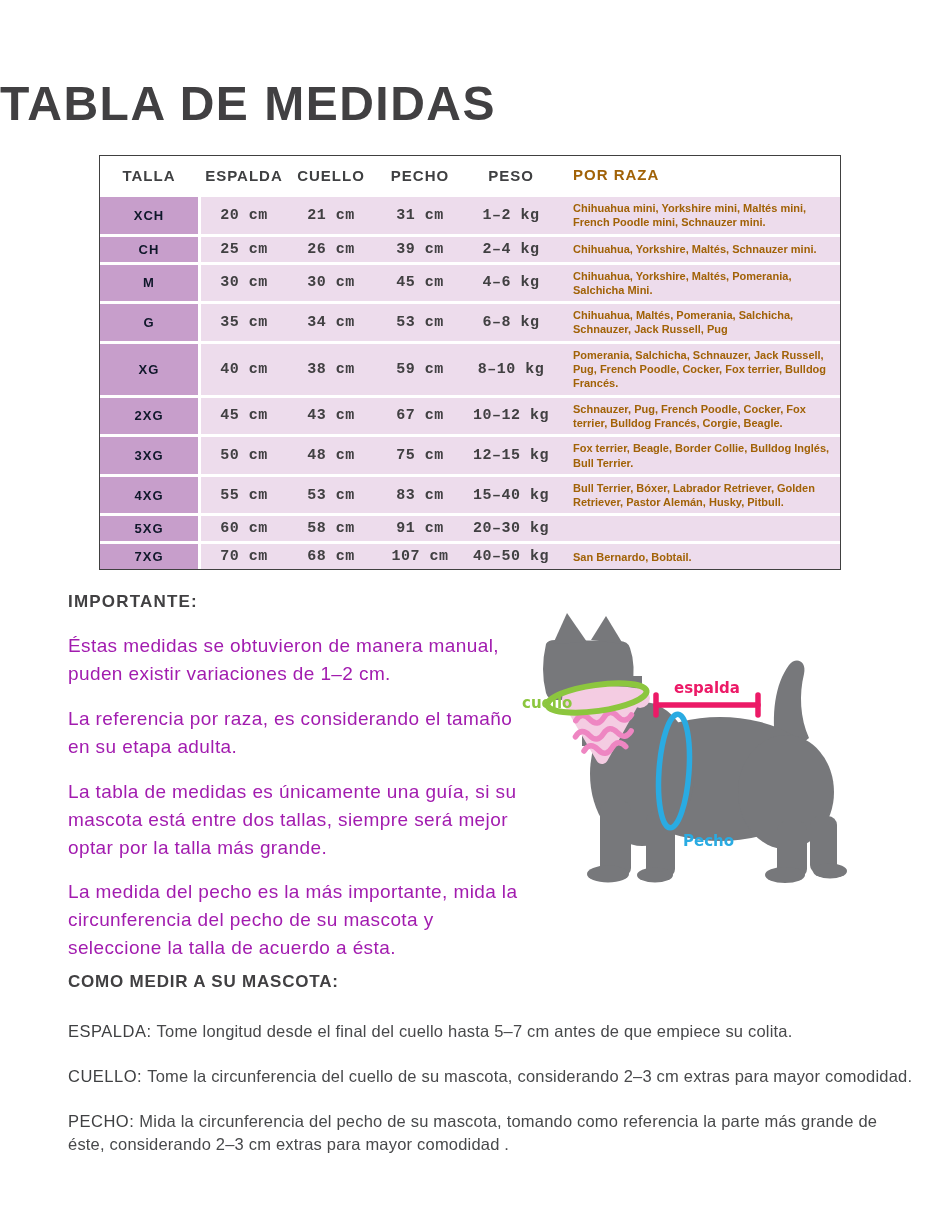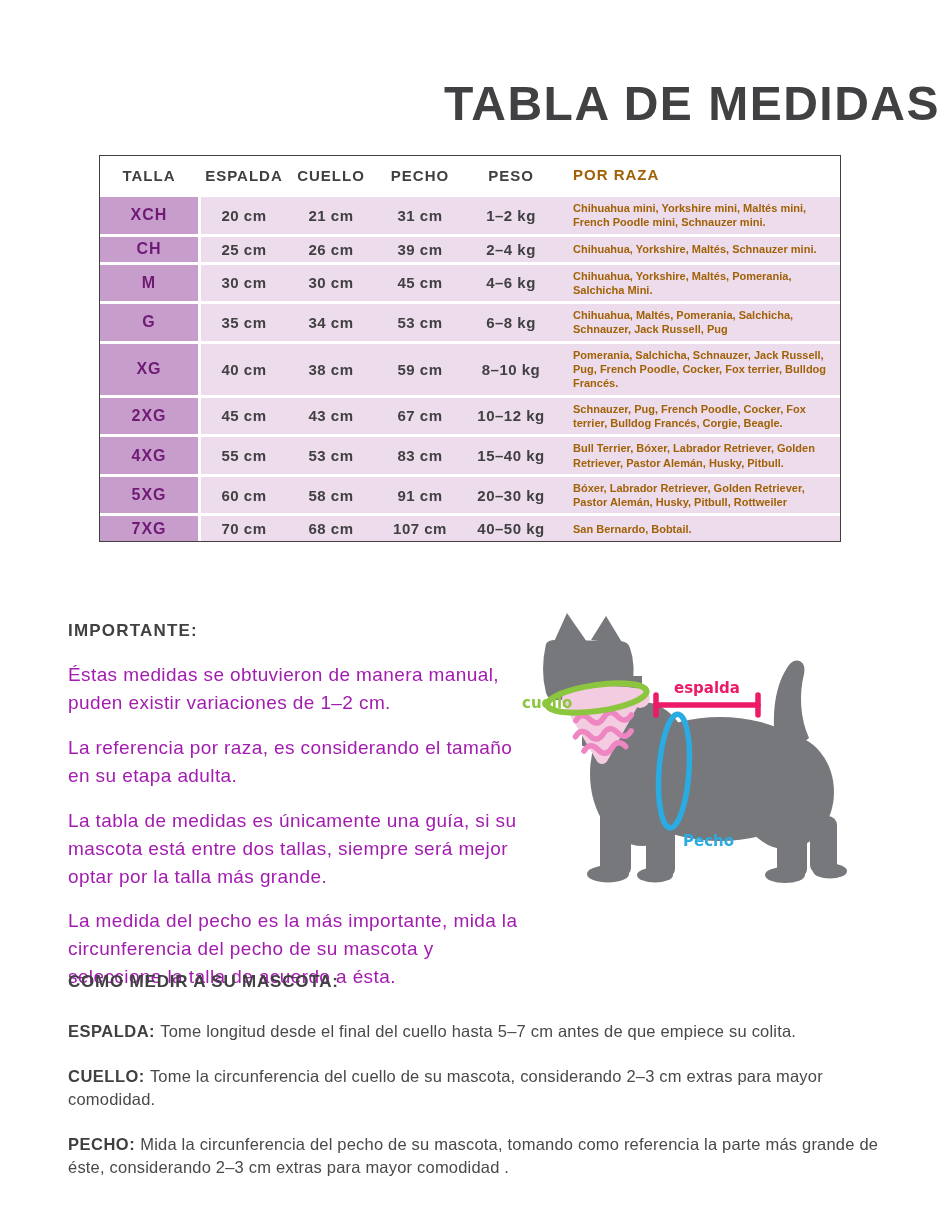--- a/index.html
+++ b/index.html
@@ -1,83 +1,83 @@
 <!DOCTYPE html>
 <html><head>
 <meta charset="utf-8">
 <style>
   * { margin:0; padding:0; box-sizing:border-box; }
   body { background:#ffffff; font-family:"Liberation Sans", sans-serif; }
   .page { position:relative; width:940px; height:1215px; background:#ffffff; overflow:hidden; }
 
   
   .title {
-    padding-top:76px; text-align:right;
+    padding-top:76px; text-align:left;
     font-size:48px; font-weight:800; letter-spacing:1.5px;
     color:#414042;
   }
 
   
   .size-table {
     margin:24px 4px 0 99px; width:742px;
     border:1px solid #404040;
     background:#ffffff;
   }
   .t-row { display:flex; margin-top:3px; }
   .t-row.t-header { margin-top:0; }
   .c { display:flex; align-items:center; justify-content:center; }
   .cell-talla {
     width:98px; flex:0 0 98px; margin-right:3px;
-    background:#c79ecb; color:#701a75;
-    font-size:16px; font-weight:700; letter-spacing:1px;
+    background:#c79ecb; color:#0f172a;
+    font-size:13px; font-weight:700; letter-spacing:1px;
   }
   .row-rest {
     flex:1; display:grid;
     grid-template-columns:86px 88px 90px 92px 1fr;
     background:#eddcec; align-items:center;
     padding:4px 0; min-height:25px;
   }
   .t-header .cell-talla, .t-header .row-rest { background:transparent; color:#3f4042; }
   .t-header { height:38px; }
   .t-header .row-rest { padding:0; }
   .h {
     font-size:15px; font-weight:700; letter-spacing:1px;
     color:#3f4042; white-space:nowrap;
   }
-  .val { font-size:15px; font-weight:700; color:#414042; letter-spacing:0.5px; white-space:nowrap; }
+  .val { font-size:15px; font-weight:700; color:#414042; letter-spacing:0.5px; white-space:nowrap;font-family:Liberation Mono, monospace; }
   .raza {
     justify-content:flex-start; text-align:left;
     padding:0 10px 0 16px;
     font-size:11px; font-weight:700; line-height:1.3; color:#a16207;
   }
   .t-header .raza { font-size:15px; }
 
   
-  .importante { position:absolute; left:68px; top:621px; width:455px; }
+  .importante { position:absolute; left:68px; top:592px; width:455px; }
   .sec-heading {
     font-size:17px; font-weight:800; letter-spacing:1.2px;
     color:#414042; margin-bottom:20px;
   }
   .body-para {
     font-size:19px; line-height:1.47; letter-spacing:0.4px;
     color:#a21caf; margin-bottom:17px;
   }
 
   
   .dog-figure { position:absolute; left:490px; top:586px; width:400px; height:330px; }
   .dlabel { font-family:"DejaVu Sans", sans-serif; font-weight:700; font-size:15px; }
 
   
   .como { position:absolute; left:68px; top:972px; width:845px; }
   .como .sec-heading { letter-spacing:0.8px; margin-bottom:28px; }
   .como-item {
     font-size:16.5px; line-height:1.4; letter-spacing:0.2px;
     color:#48494b; margin-bottom:22px;
   }
-  .como-item strong { color:#3f4042; font-weight:700; letter-spacing:0.5px; }
+  .como-item strong { color:#3f4042; font-weight:400; letter-spacing:0.5px; }
 </style>
 </head>
 <body>
 
 <div class="page">
 
   <h1 class="title">TABLA DE MEDIDAS</h1>
 
   <div class="size-table">
     <div class="t-row t-header">
@@ -150,40 +150,49 @@
       <div class="c cell-talla">2XG</div>
       <div class="row-rest">
         <div class="c val">45 cm</div>
         <div class="c val">43 cm</div>
         <div class="c val">67 cm</div>
         <div class="c val">10–12 kg</div>
         <div class="c raza">Schnauzer, Pug, French Poodle, Cocker, Fox terrier, Bulldog Francés, Corgie, Beagle.</div>
       </div>
     </div>
 
+    <div class="t-row">
+      <div class="c cell-talla">3XG</div>
+      <div class="row-rest">
+        <div class="c val">50 cm</div>
+        <div class="c val">48 cm</div>
+        <div class="c val">75 cm</div>
+        <div class="c val">12–15 kg</div>
+        <div class="c raza">Fox terrier, Beagle, Border Collie, Bulldog Inglés, Bull Terrier.</div>
+      </div>
+    </div>
 
     <div class="t-row">
       <div class="c cell-talla">4XG</div>
       <div class="row-rest">
         <div class="c val">55 cm</div>
         <div class="c val">53 cm</div>
         <div class="c val">83 cm</div>
         <div class="c val">15–40 kg</div>
         <div class="c raza">Bull Terrier, Bóxer, Labrador Retriever, Golden Retriever, Pastor Alemán, Husky, Pitbull.</div>
       </div>
     </div>
 
     <div class="t-row">
       <div class="c cell-talla">5XG</div>
       <div class="row-rest">
         <div class="c val">60 cm</div>
         <div class="c val">58 cm</div>
         <div class="c val">91 cm</div>
         <div class="c val">20–30 kg</div>
-        <div class="c raza">Bóxer, Labrador Retriever, Golden Retriever, Pastor Alemán, Husky, Pitbull, Rottweiler</div>
       </div>
     </div>
 
 
     <div class="t-row">
       <div class="c cell-talla">7XG</div>
       <div class="row-rest">
         <div class="c val">70 cm</div>
         <div class="c val">68 cm</div>
         <div class="c val">107 cm</div>

